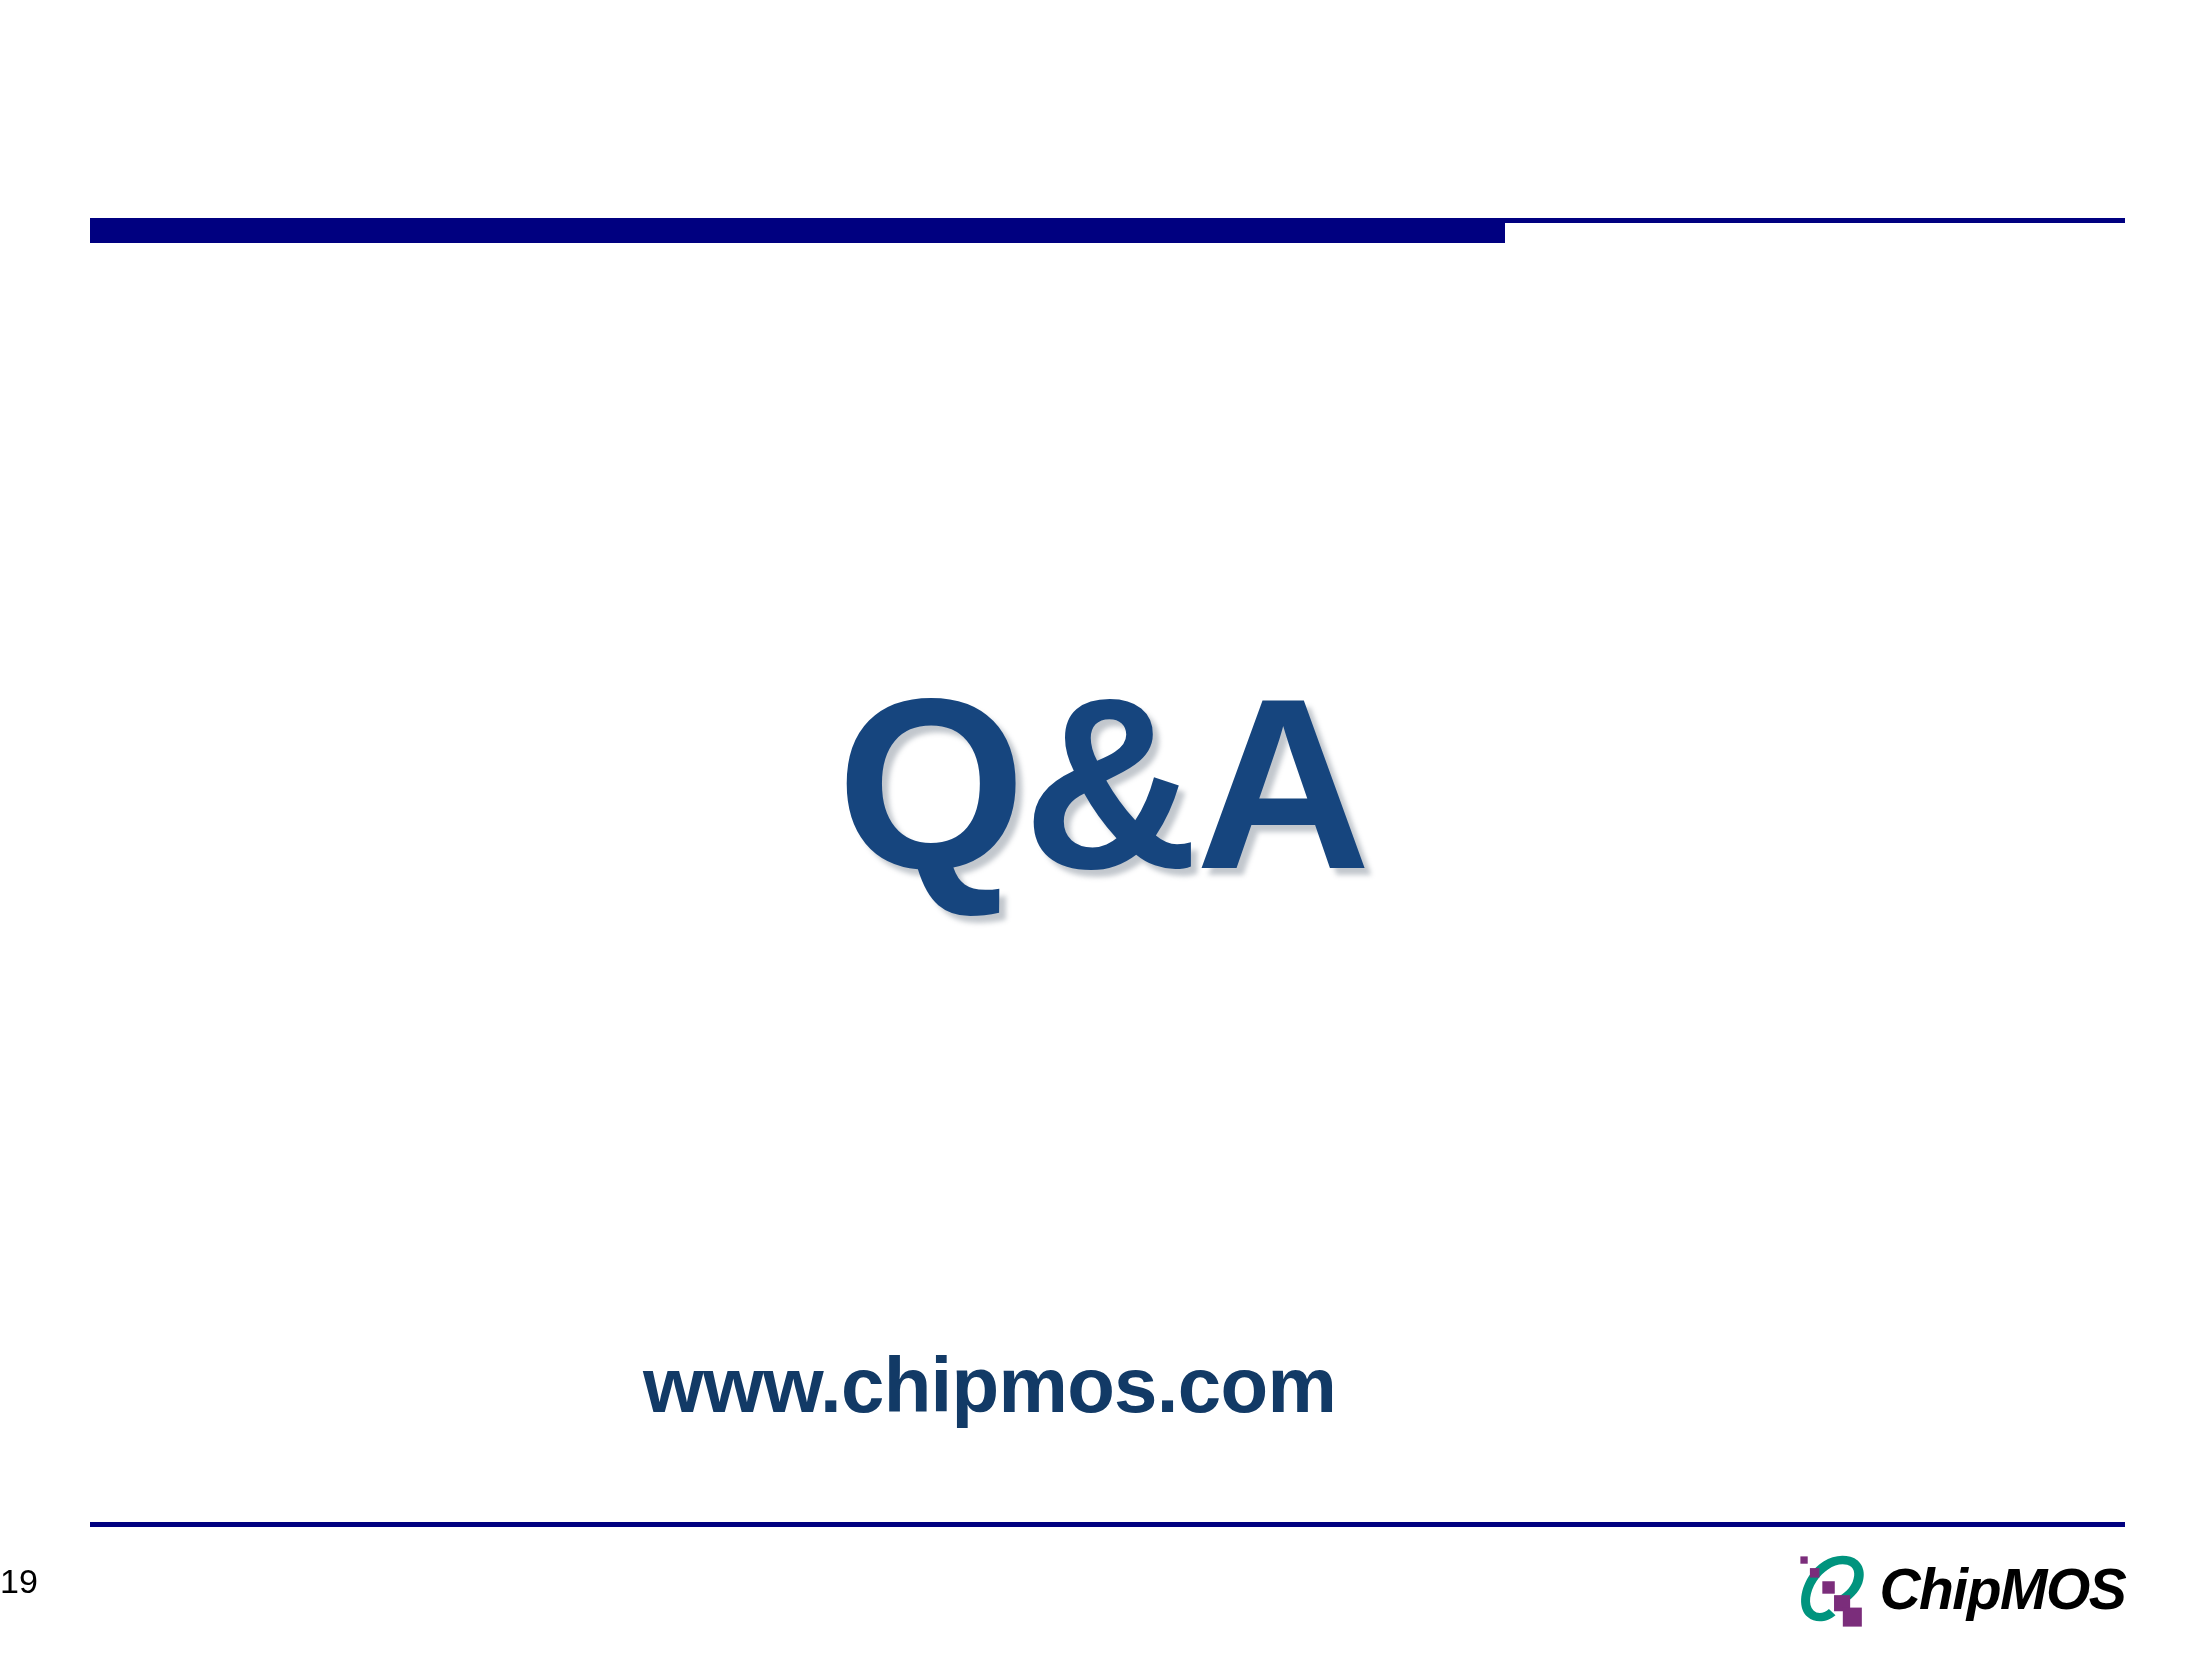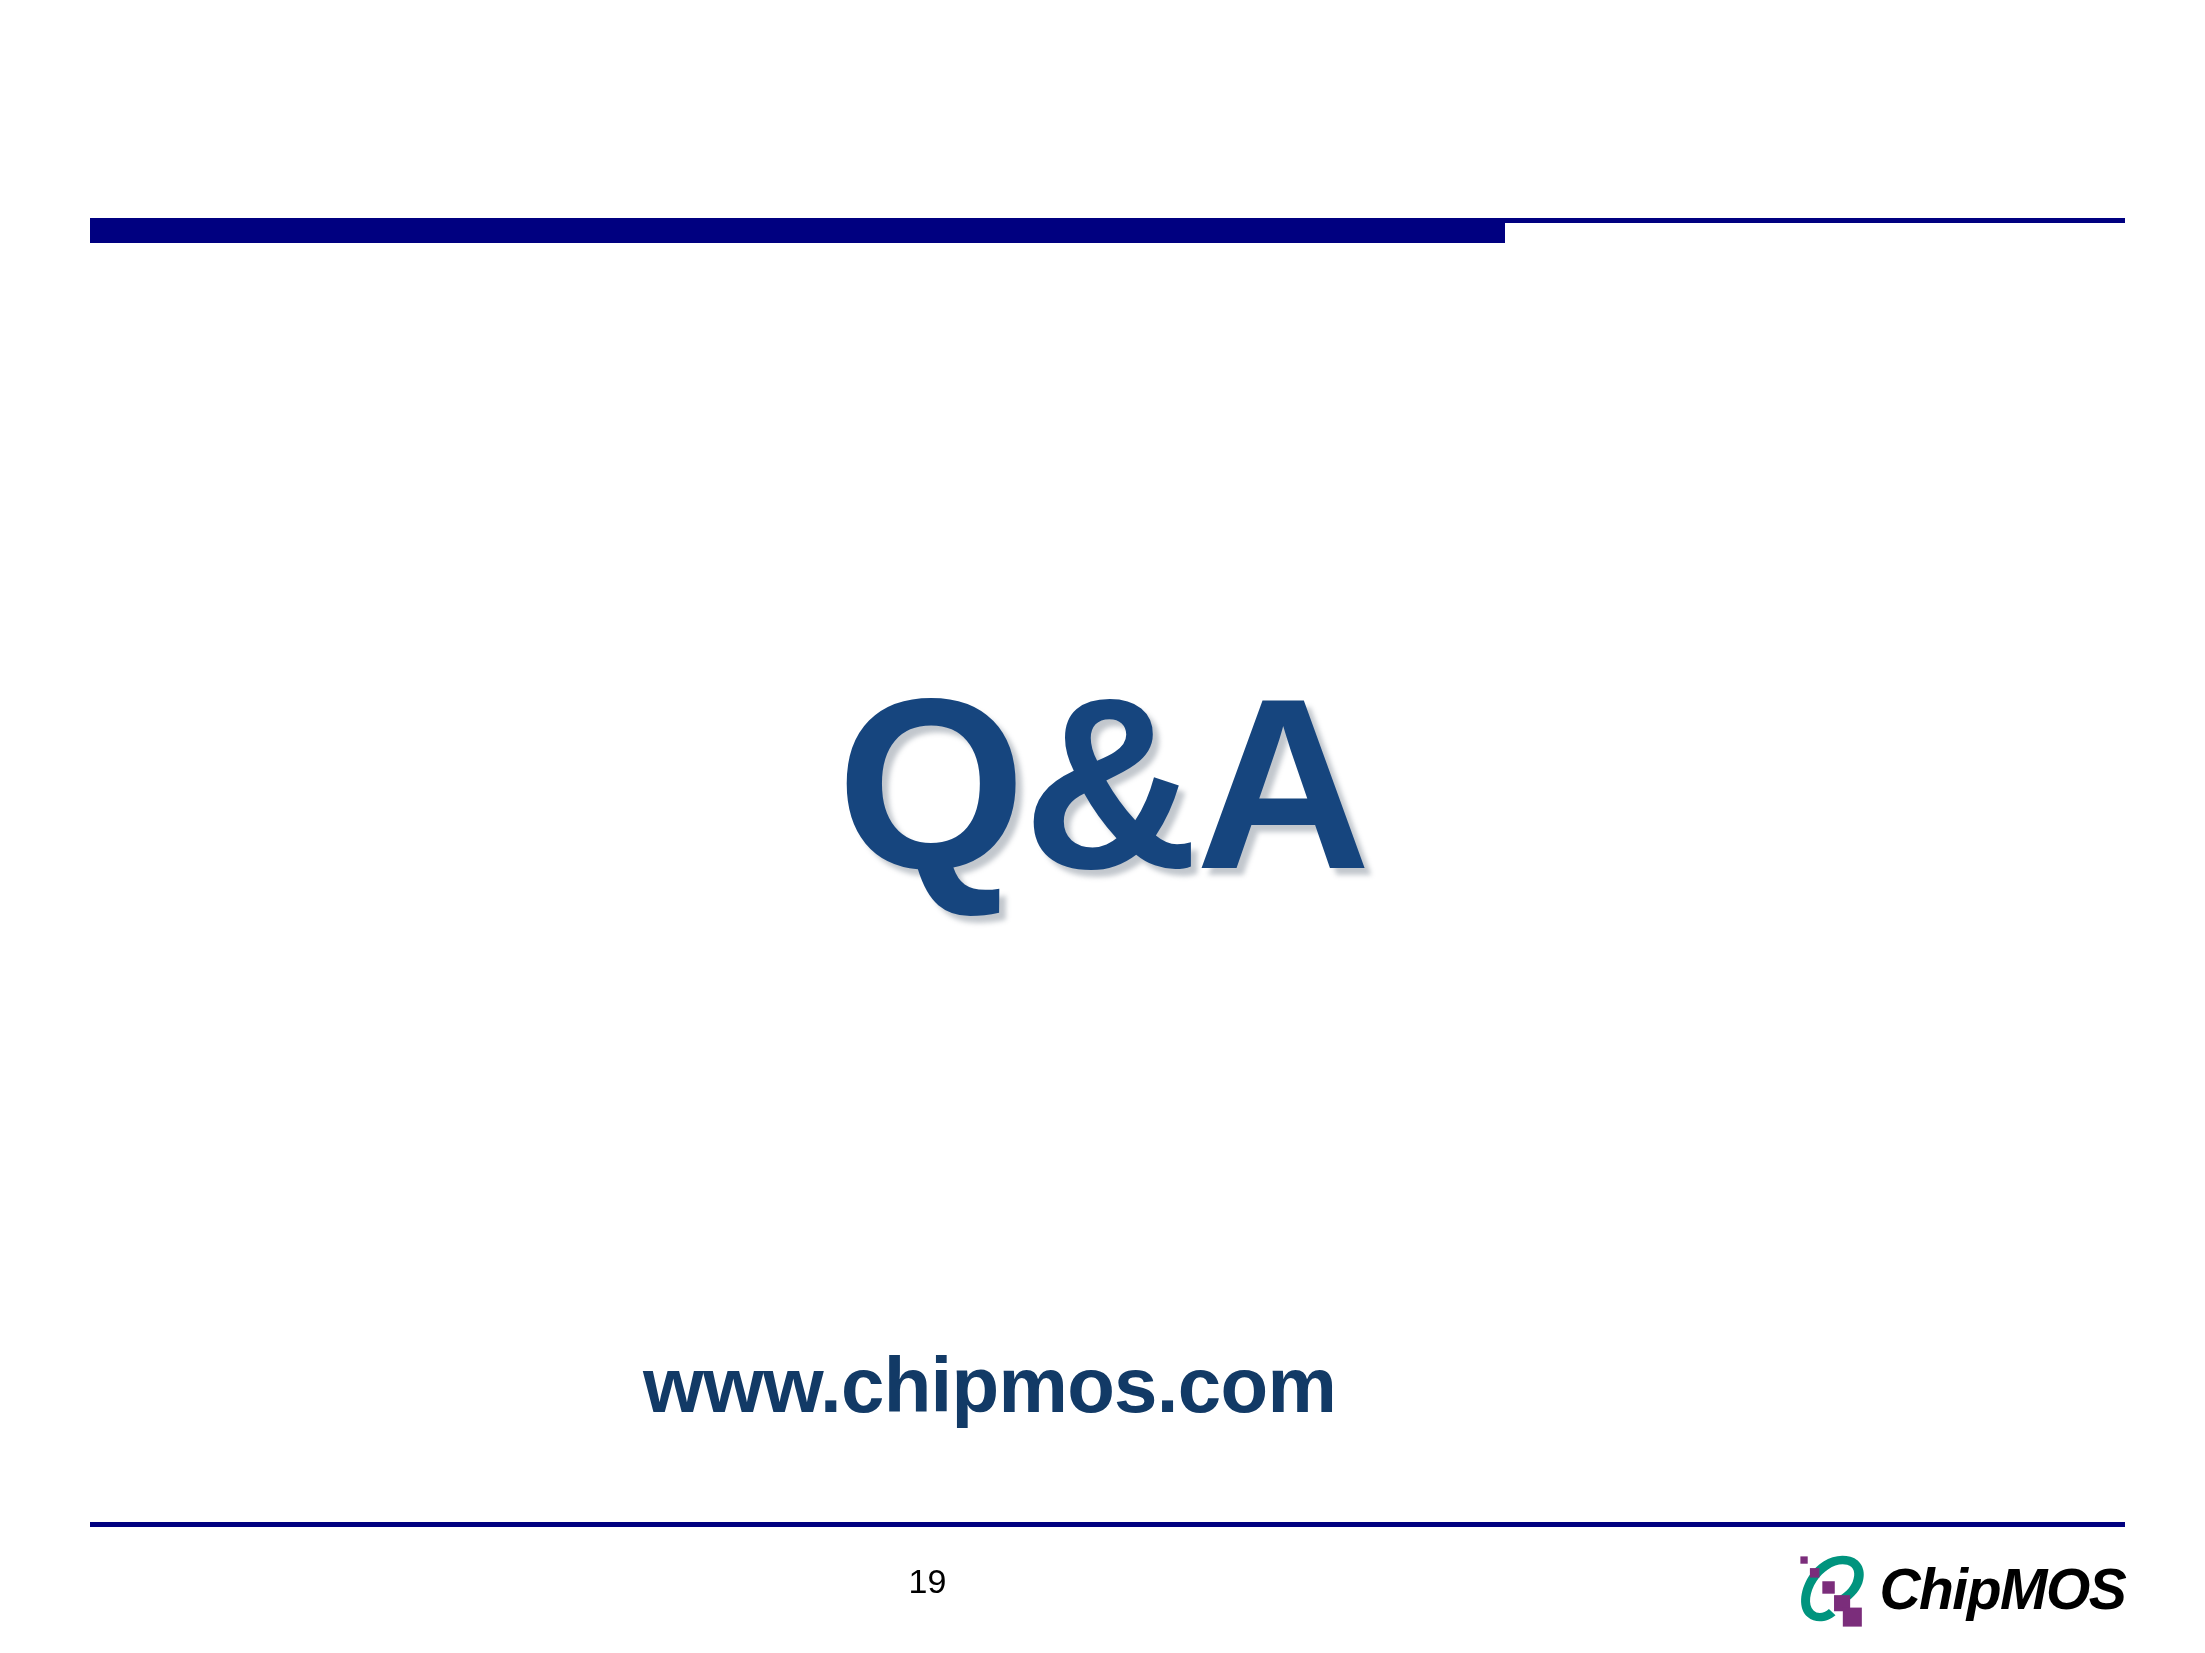--- a/index.html
+++ b/index.html
@@ -79,21 +79,21 @@
     top: 1522px;
     width: 2035px;
     height: 5.1px;
     background: #000080;
   }
   .page-number {
     position: absolute;
     left: 0;
     top: 1564px;
     width: 1855px;
-    text-align: center;
+    text-align: left;
     font-family: "Liberation Sans", sans-serif;
     font-size: 34px;
     color: #000000;
     line-height: 1;
   }
 
   
   .logo {
     position: absolute;
     left: 1796px;

